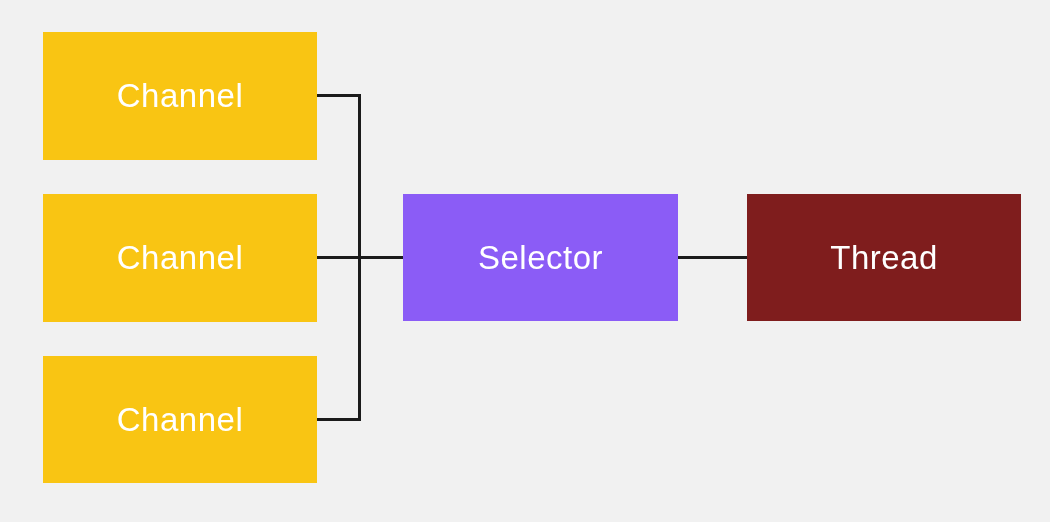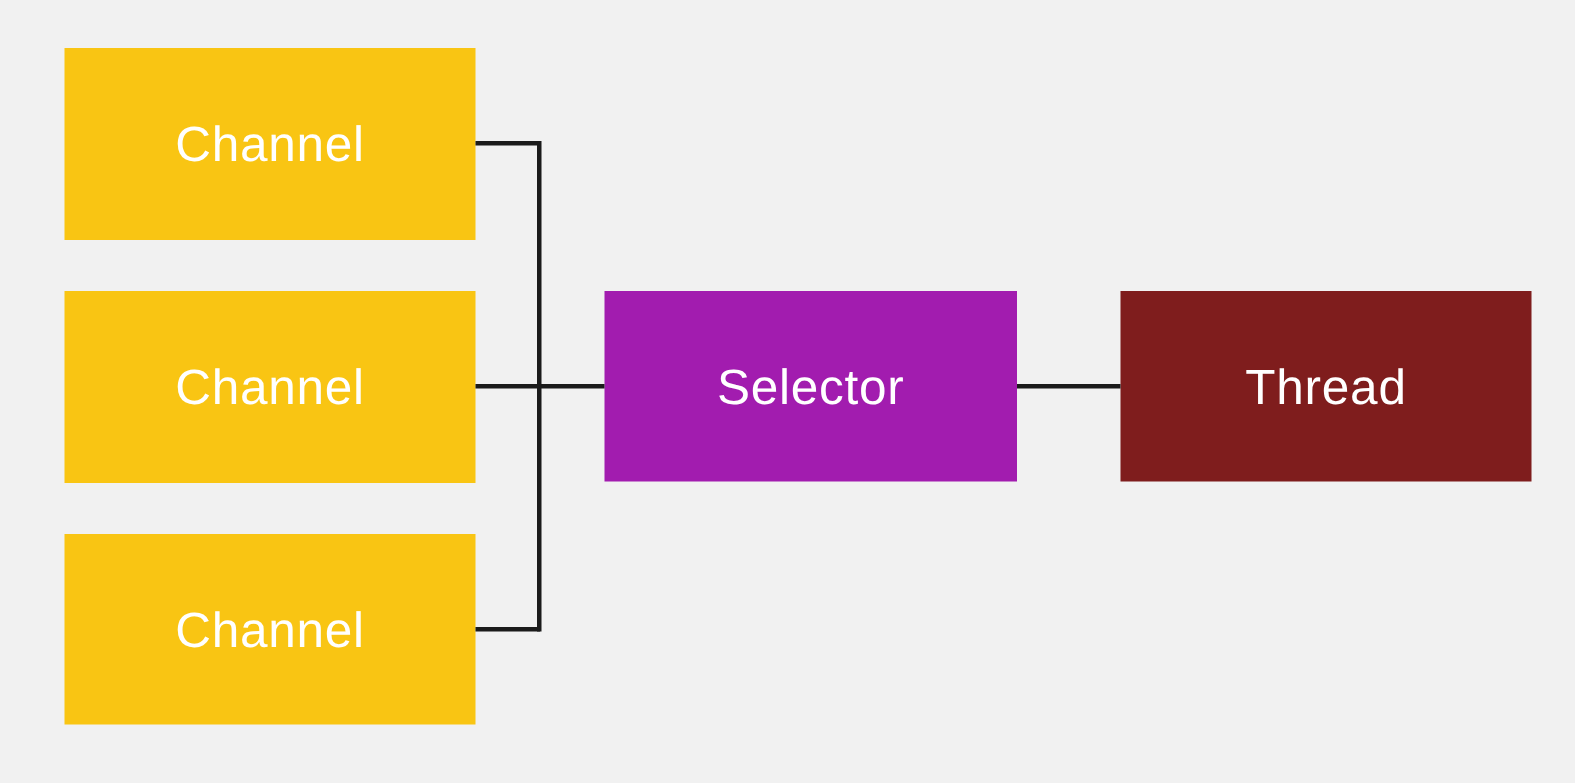--- a/index.html
+++ b/index.html
@@ -51,21 +51,21 @@
   </div>
 
   <div class="node node-channel-2" style="background-color: rgb(249, 197, 19);">
     <span>Channel</span>
   </div>
 
   <div class="node node-channel-3" style="background-color: rgb(249, 197, 19);">
     <span>Channel</span>
   </div>
 
-  <div class="node node-selector" style="background-color: #a21caf;">
+  <div class="node node-selector" style="background-color: #8b5cf6;">
     <span>Selector</span>
   </div>
 
   <div class="node node-thread" style="background-color: #7f1d1d;">
     <span>Thread</span>
   </div>
 
   <div class="connector conn-stub-1" style="background-color: rgb(27, 27, 27);"></div>
 
   <div class="connector conn-stub-2" style="background-color: rgb(27, 27, 27);"></div>

